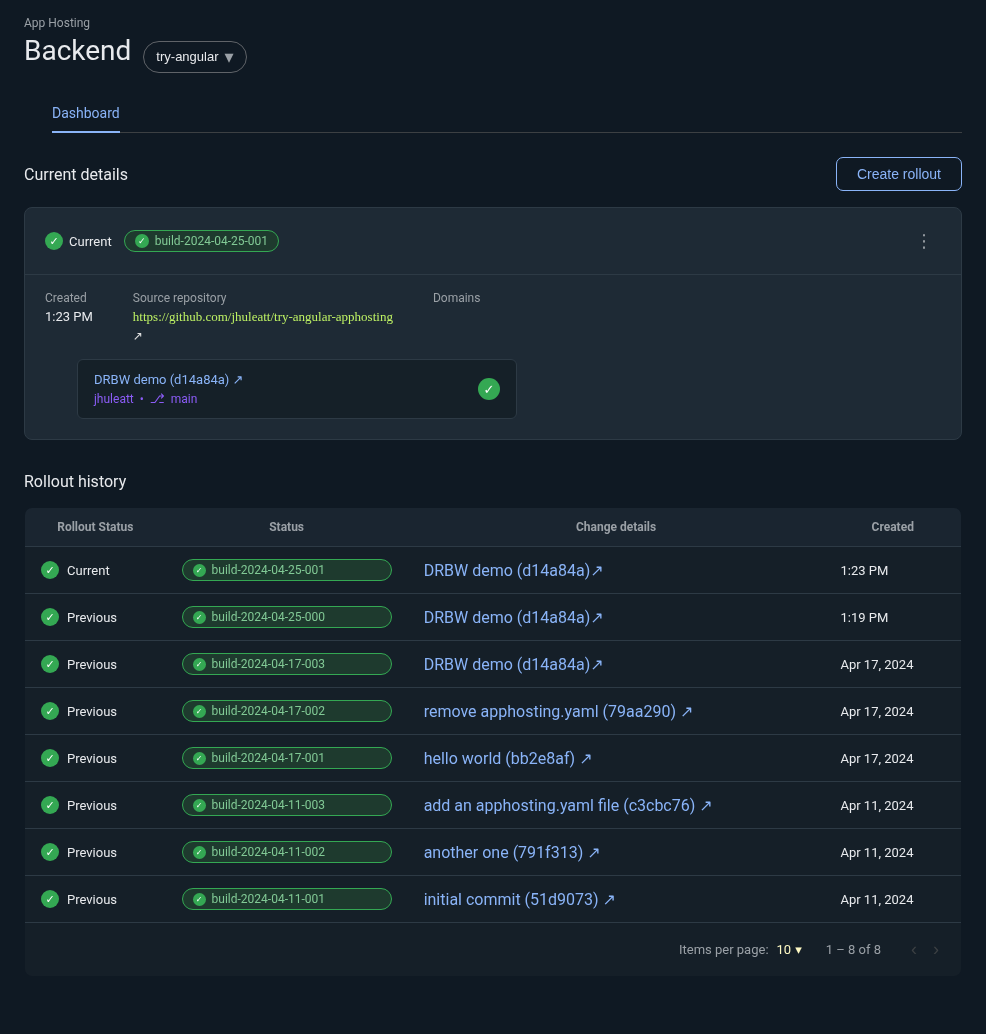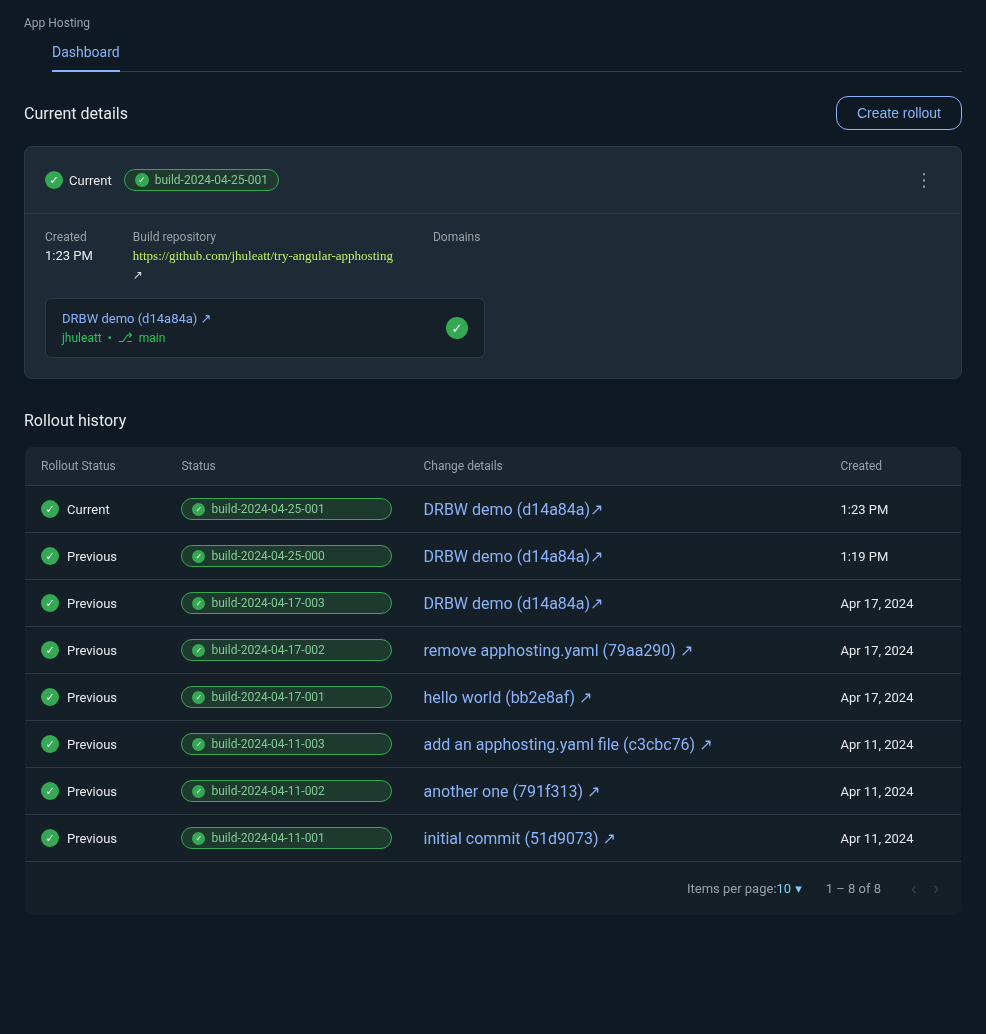--- a/index.html
+++ b/index.html
@@ -72,21 +72,21 @@
     }
     .section-title {
       font-size: 16px;
       color: #e8eaed;
     }
     .create-rollout-btn {
       background: transparent;
       border: 1px solid #8ab4f8;
       color: #8ab4f8;
       padding: 8px 20px;
-      border-radius: 12px;
+      border-radius: 7px;
       font-size: 14px;
       cursor: pointer;
       font-weight: 500;
     }
     .current-rollout-card {
       background: #1e2a35;
       border: 1px solid #2d3a45;
       border-radius: 8px;
       padding: 20px;
       margin-bottom: 32px;
@@ -156,52 +156,53 @@
     .external-icon { font-size: 12px; }
     .commit-box {
       background: #152028;
       border: 1px solid #2d3a45;
       border-radius: 6px;
       padding: 12px 16px;
       display: flex;
       align-items: center;
       justify-content: space-between;
       max-width: 440px;
+      margin-left: 32px;
     }
     .commit-info { display: flex; flex-direction: column; gap: 4px; }
     .commit-link { color: #8ab4f8; text-decoration: none; font-size: 13px; }
     .commit-meta {
       display: flex;
       align-items: center;
       gap: 6px;
       font-size: 12px;
-      color: #22c55e;
+      color: #8b5cf6;
     }
     .branch-icon { font-size: 13px; }
     .rollout-history-title {
       font-size: 16px;
       color: #e8eaed;
       margin-bottom: 16px;
     }
     .history-table {
       width: 100%;
       border-collapse: collapse;
       border: 1px solid #2d3a45;
       border-radius: 8px;
       overflow: hidden;
     }
     .history-table thead tr {
       background: #1a2530;
     }
     .history-table th {
       padding: 12px 16px;
-      text-align: left;
+      text-align: center;
       font-size: 12px;
       color: #9aa0a6;
-      font-weight: 400;
+      font-weight: 700;
       border-bottom: 1px solid #2d3a45;
     }
     .history-table tbody tr {
       border-bottom: 1px solid #2d3a45;
       background: #151f28;
     }
     .history-table tbody tr:last-child { border-bottom: none; }
     .history-table td {
       padding: 12px 16px;
       font-size: 13px;
@@ -233,28 +234,29 @@
       align-items: center;
       justify-content: flex-end;
       padding: 12px 16px;
       gap: 24px;
       background: #151f28;
       border-top: 1px solid #2d3a45;
     }
     .items-per-page {
       display: flex;
       align-items: center;
+      gap: 8px;
       font-size: 13px;
       color: #9aa0a6;
     }
     .per-page-select {
       display: flex;
       align-items: center;
       gap: 4px;
-      color: #7dd3fc;
+      color: #fef9c3;
       cursor: pointer;
     }
     .pagination-info { font-size: 13px; color: #9aa0a6; }
     .pagination-nav {
       display: flex;
       align-items: center;
       gap: 4px;
     }
     .nav-arrow {
       background: transparent;
@@ -266,20 +268,27 @@
       border-radius: 4px;
     }
     .nav-arrow.disabled { color: #3c4043; cursor: default; }
   </style>
 </head>
 <body>
 
 <div class="page-container">
 
   <div class="app-hosting-label">App Hosting</div>
+  <div class="backend-header">
+    <h1 class="backend-title">Backend</h1>
+    <button class="branch-selector">
+      <span>try-angular</span>
+      <span class="chevron-down">▾</span>
+    </button>
+  </div>
 
   <nav class="nav-tabs">
     <div class="nav-tab active">Dashboard</div>
   </nav>
 
   <div class="section-header">
     <span class="section-title">Current details</span>
     <button class="create-rollout-btn">Create rollout</button>
   </div>
 
@@ -299,21 +308,21 @@
     </div>
 
     <hr class="card-divider">
 
     <div class="card-info-row">
       <div class="info-group">
         <span class="info-label">Created</span>
         <span class="info-value">1:23 PM</span>
       </div>
       <div class="info-group">
-        <span class="info-label">Build repository</span>
+        <span class="info-label">Source repository</span>
         <a class="info-link" href="#">https://github.com/jhuleatt/try-angular-apphosting </a>
         <span class="external-icon" style="display:inline">↗</span>
       </div>
       <div class="info-group">
         <span class="info-label">Domains</span>
       </div>
     </div>
 
     <div class="commit-box">
       <div class="commit-info">

